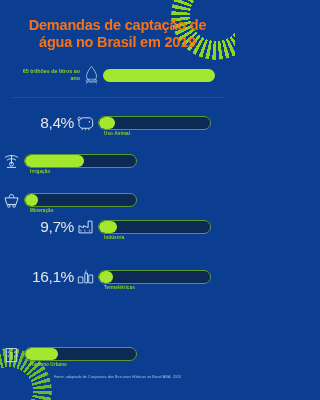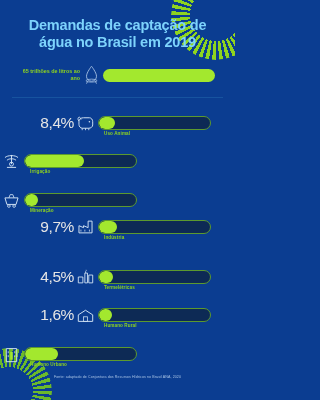--- a/index.html
+++ b/index.html
@@ -57,21 +57,21 @@
     pointer-events: none;
   }
 
   
   .title {
     position: absolute;
     top: 17px;
     left: 0;
     width: 235px;
     text-align: center;
-    color: #7dd3fc;
+    color: #f97316;
     font-size: 14.5px;
     font-weight: bold;
     line-height: 16.5px;
     letter-spacing: -0.2px;
     padding: 0 14px;
     box-sizing: border-box;
   }
 
   
   .total-row {
@@ -271,52 +271,37 @@
     </div>
     <div class="bar-wrap">
       <div class="track">
         <div class="fill" style="width:16%"></div>
       </div>
       <div class="cat">Indústria</div>
     </div>
   </div>
 
   <div class="row" style="top:262px">
-    <div class="pct">4,5%</div>
+    <div class="pct">16,1%</div>
     <div class="row-icon">
       <svg width="17" height="16" viewBox="0 0 26 24">
         <path d="M2 21 L2 12 L9 12 L9 21 Z" fill="none" stroke="#cfe0f3" stroke-width="1.4"></path>
         <path d="M12 21 L12 6 L16 6 L16 21 Z" fill="none" stroke="#cfe0f3" stroke-width="1.4"></path>
         <path d="M18 21 L18 9 L24 9 L24 21 Z" fill="none" stroke="#cfe0f3" stroke-width="1.4"></path>
         <path d="M13 6 C12 3 15 3 14 1" fill="none" stroke="#cfe0f3" stroke-width="1.1"></path>
       </svg>
     </div>
     <div class="bar-wrap">
       <div class="track">
         <div class="fill" style="width:13%"></div>
       </div>
       <div class="cat">Termelétricas</div>
     </div>
   </div>
 
-  <div class="row" style="top:300px">
-    <div class="pct">1,6%</div>
-    <div class="row-icon">
-      <svg width="17" height="15" viewBox="0 0 26 22">
-        <path d="M2 10 L13 3 L24 10 L24 20 L2 20 Z" fill="none" stroke="#cfe0f3" stroke-width="1.5"></path>
-        <rect x="10" y="13" width="6" height="7" fill="none" stroke="#cfe0f3" stroke-width="1.2"></rect>
-      </svg>
-    </div>
-    <div class="bar-wrap">
-      <div class="track">
-        <div class="fill" style="width:12%"></div>
-      </div>
-      <div class="cat">Humano Rural</div>
-    </div>
-  </div>
 
   <div class="row" style="top:339px">
     <div class="row-icon">
       <svg width="15" height="17" viewBox="0 0 22 26">
         <path d="M3 24 L3 4 L19 4 L19 24 Z" fill="none" stroke="#cfe0f3" stroke-width="1.5"></path>
         <rect x="9" y="9" width="4" height="12" fill="#a3e82e"></rect>
         <path d="M6 8 L6 11 M16 8 L16 11 M6 14 L6 17 M16 14 L16 17" stroke="#cfe0f3" stroke-width="1.2"></path>
       </svg>
     </div>
     <div class="bar-wrap">

